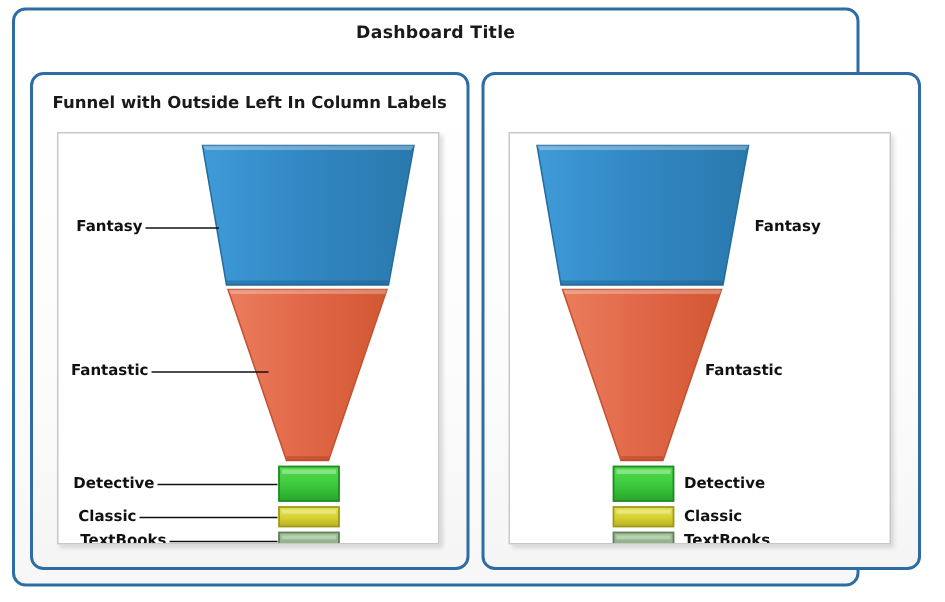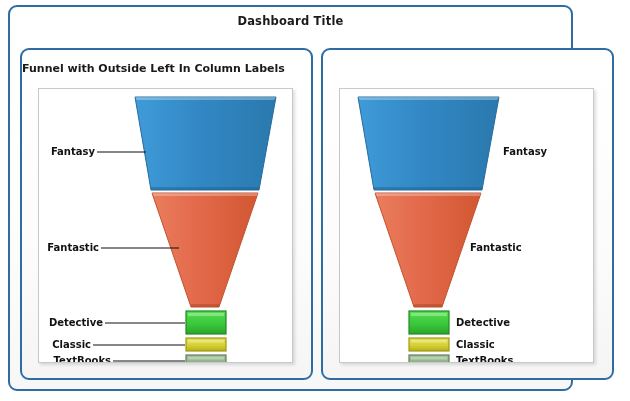--- a/index.html
+++ b/index.html
@@ -49,21 +49,21 @@
     background: linear-gradient(180deg, #ffffff 0%, #fcfcfc 60%, #f5f5f5 100%);
   }
   .panel-left  { left: 10px; }
   .panel-right { left: 311px; }
 
   .panel-title {
     position: absolute;
     left: 0;
     top: 12px;
     width: 100%;
-    text-align: left;
+    text-align: center;
     font-size: 11px;
     font-weight: bold;
     color: #1a1a1a;
   }
 
   .plot-area {
     position: absolute;
     left: 16px;
     top: 38px;
     width: 255px;

